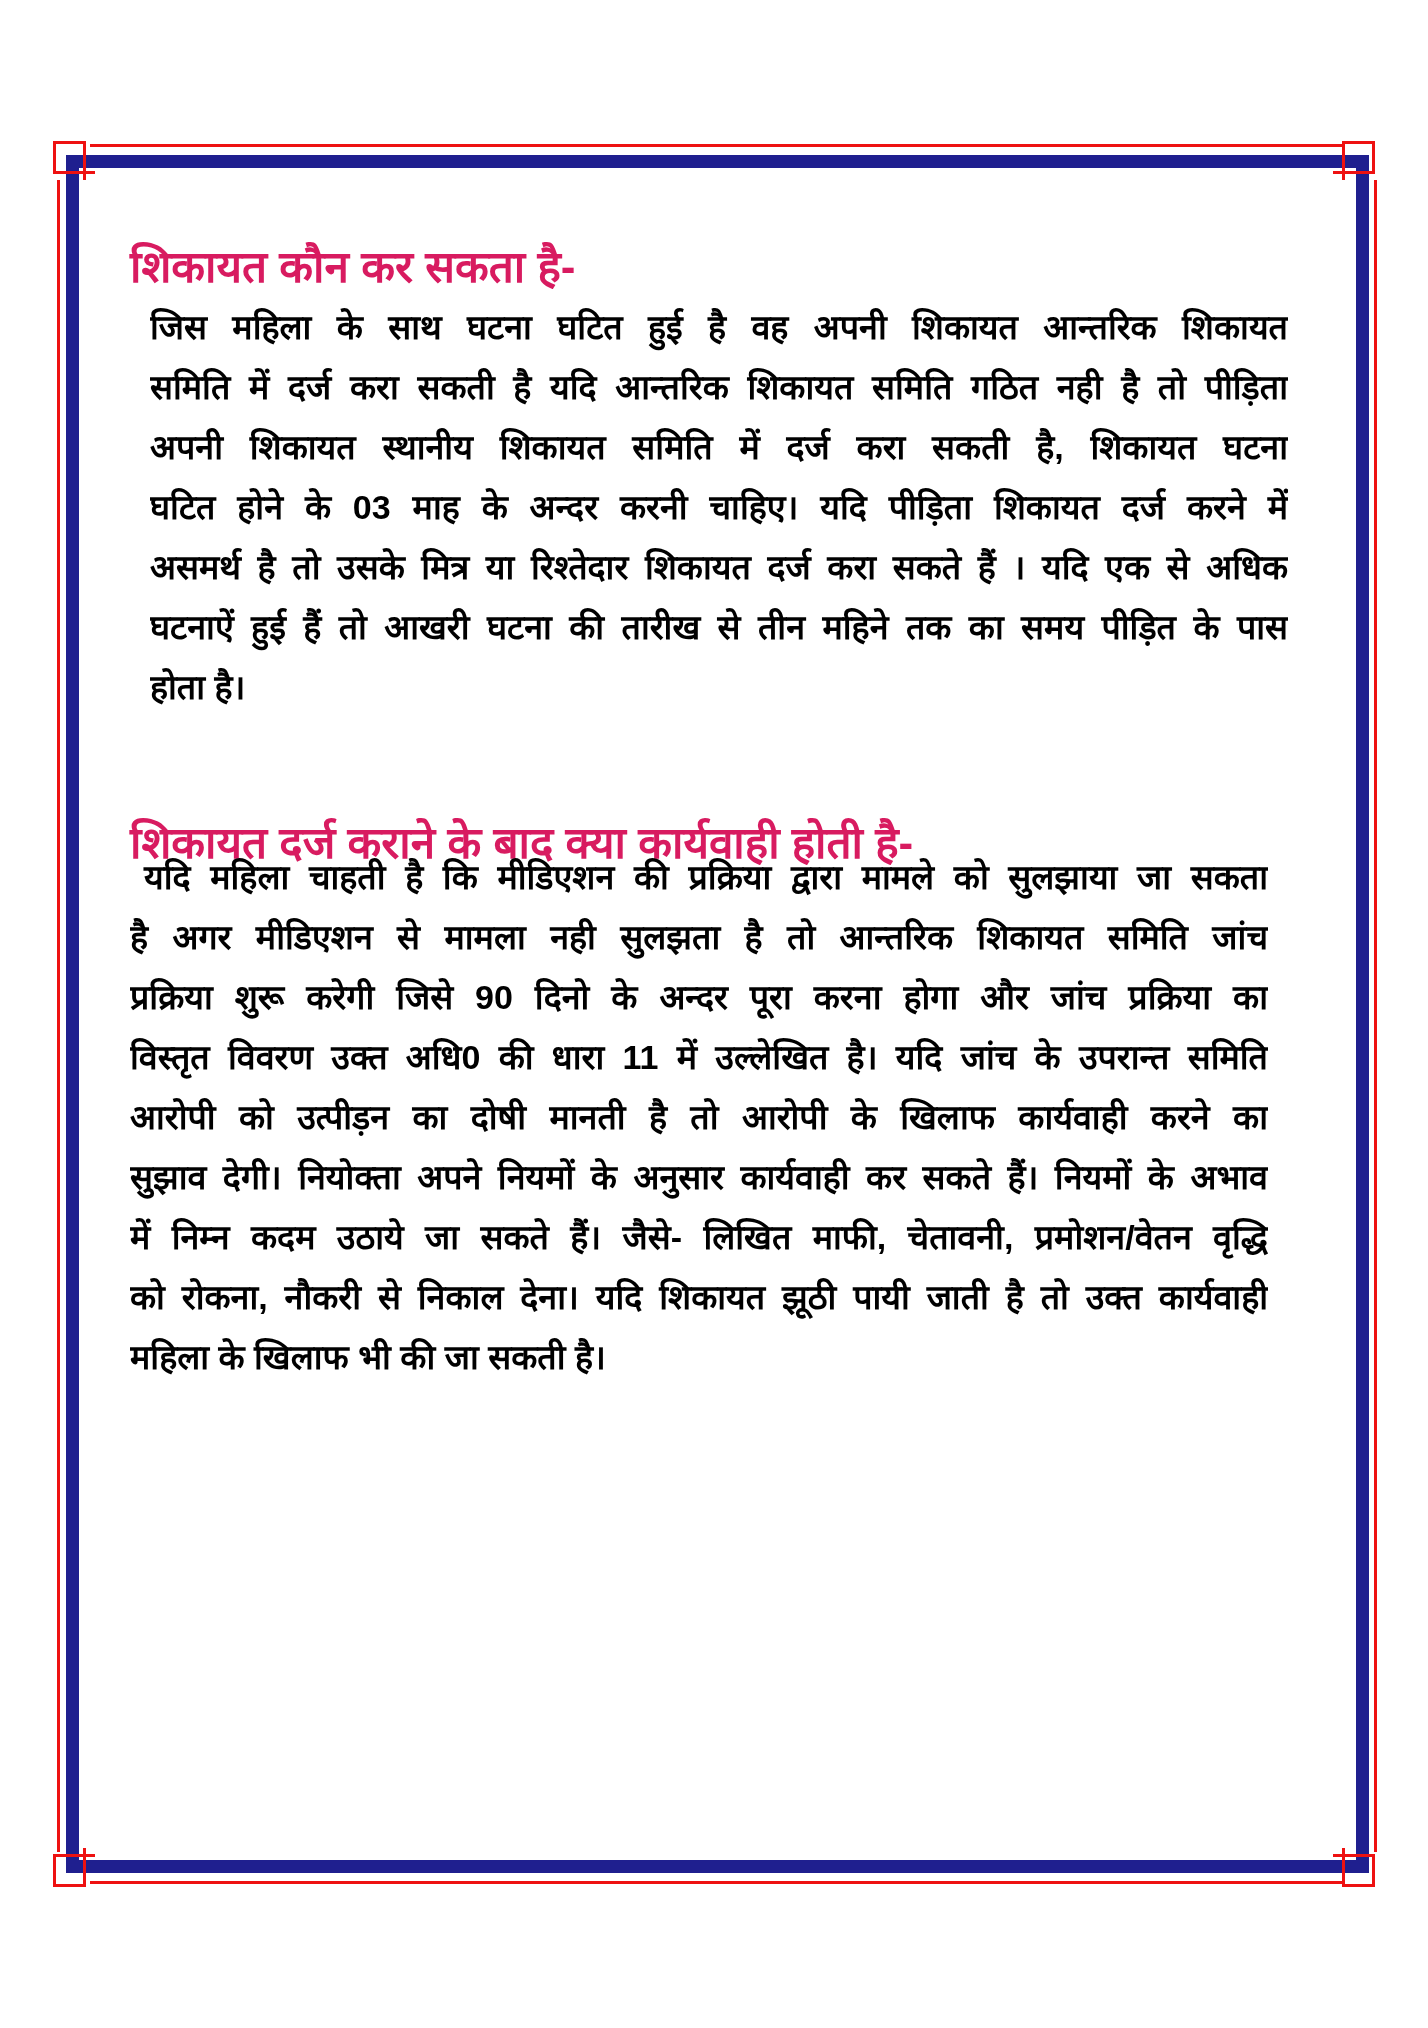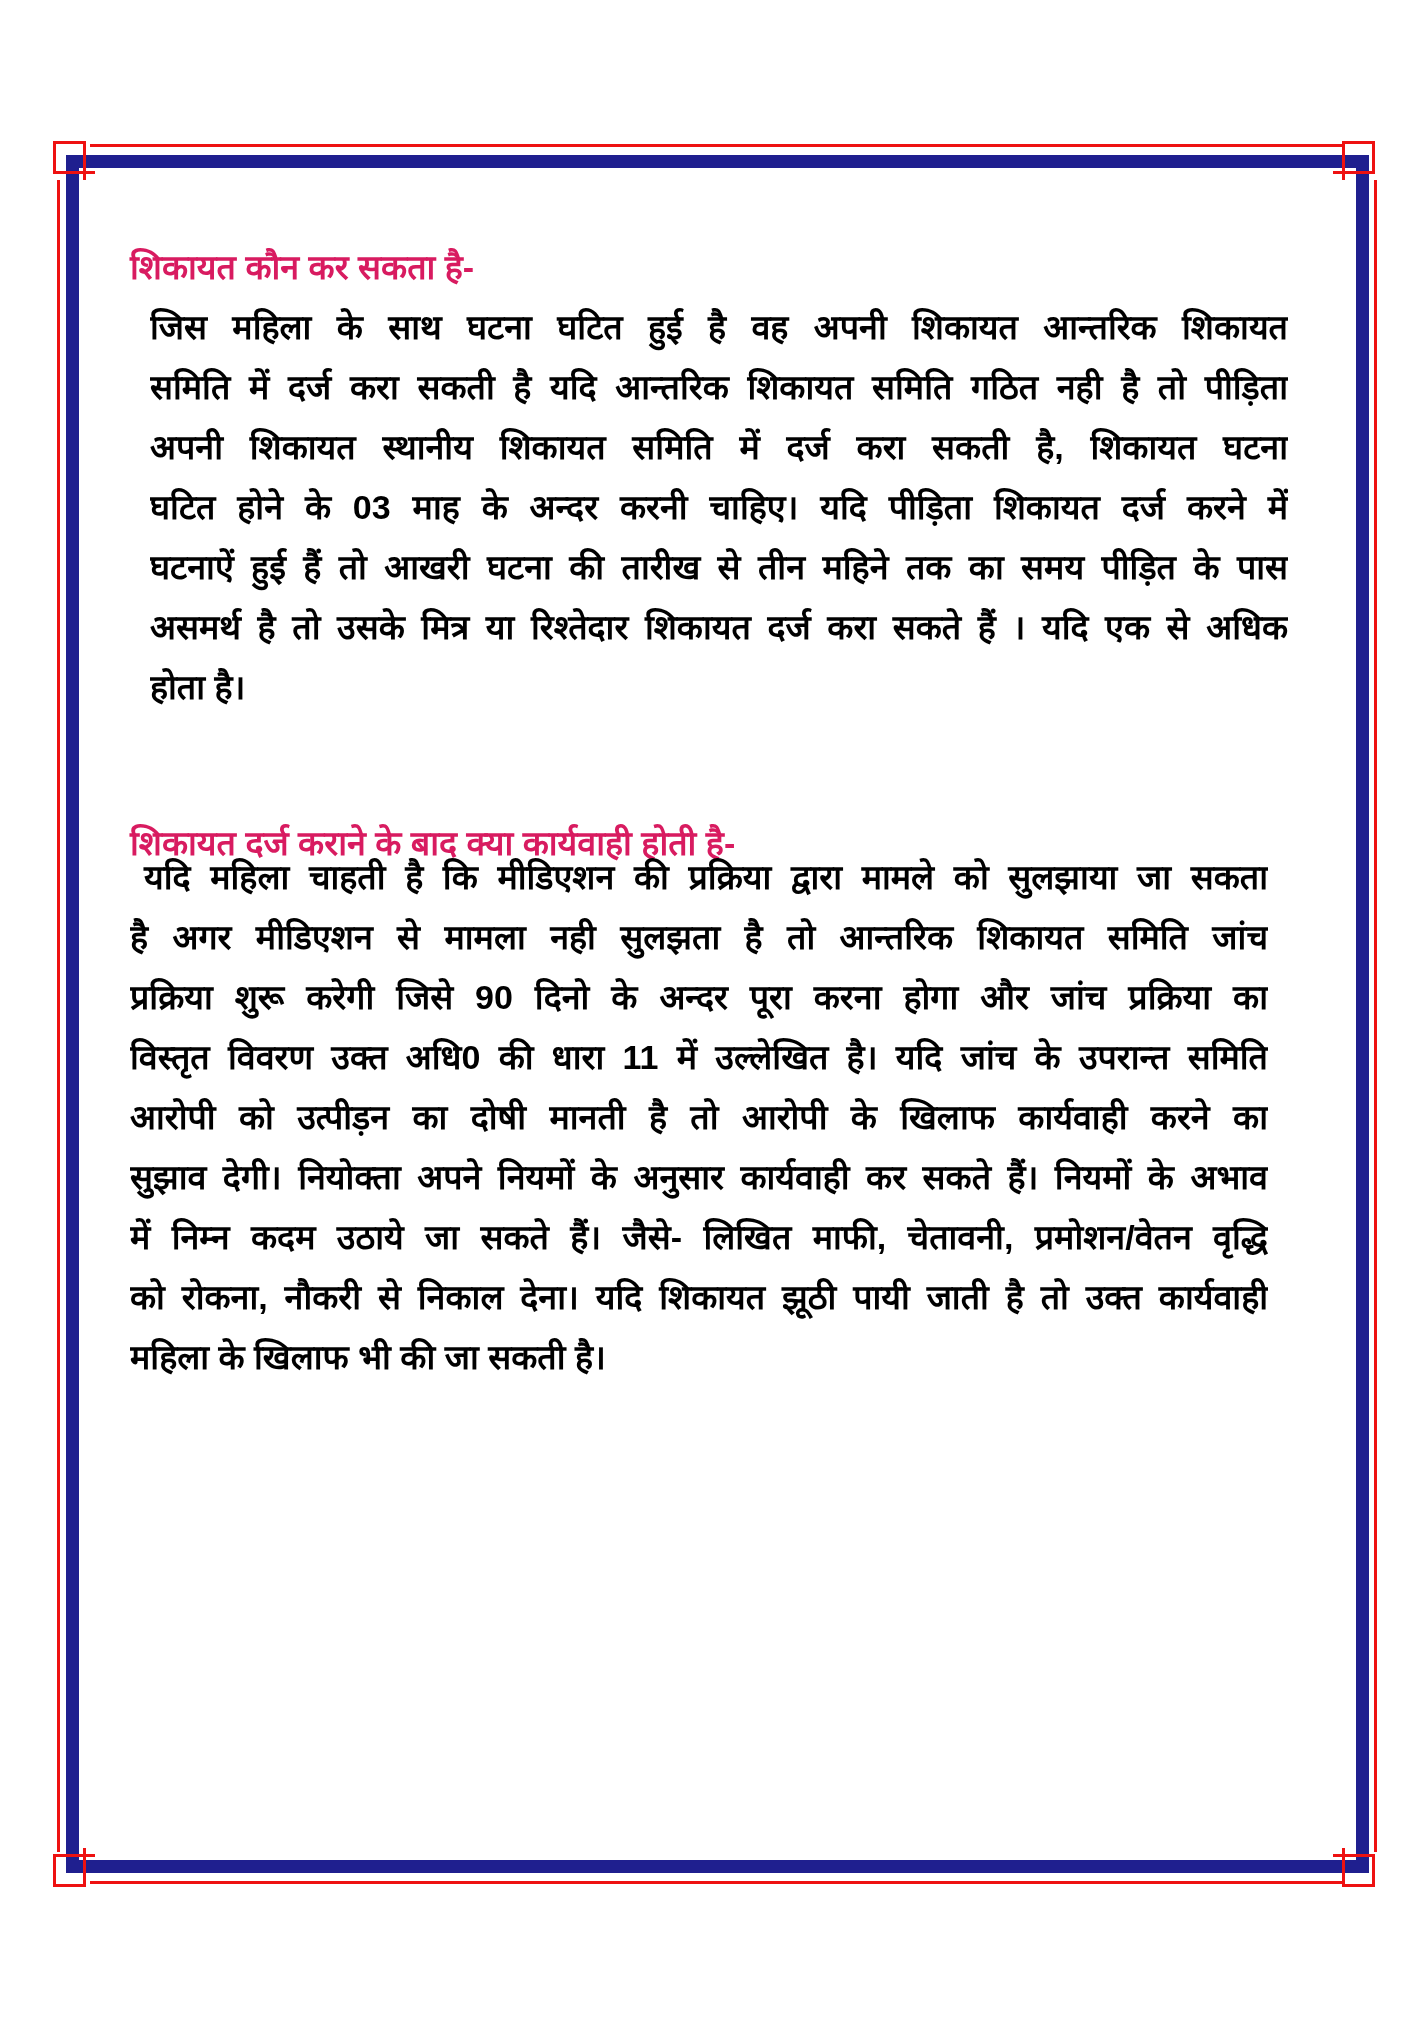--- a/index.html
+++ b/index.html
@@ -70,21 +70,21 @@
   .corner-tl { left: 53px;   top: 141px; }
   .corner-tr { left: 1342px; top: 141px;  transform: scaleX(-1); }
   .corner-bl { left: 53px;   top: 1854px; transform: scaleY(-1); }
   .corner-br { left: 1342px; top: 1854px; transform: scale(-1,-1); }
 
   
   .heading {
     position: absolute;
     left: 130px;
     width: 1140px;
-    font-size: 34px;
+    font-size: 44px;
     font-weight: 700;
     line-height: 60px;
     color: var(--accent-pink, #d81b60);
     white-space: nowrap;
   }
   .heading-1 { top: 237px; }
   .heading-2 { top: 813px; }
 
   .para {
     position: absolute;
@@ -129,22 +129,22 @@
   <div class="corner corner-bl"></div>
   <div class="corner corner-br"></div>
 
   <div class="heading heading-1">शिकायत कौन कर सकता है-</div>
 
   <div class="para para-1">
     <div class="jline">जिस महिला के साथ घटना घटित हुई है वह अपनी शिकायत आन्तरिक शिकायत</div>
     <div class="jline">समिति में दर्ज करा सकती है यदि आन्तरिक शिकायत समिति गठित नही है तो पीड़िता</div>
     <div class="jline">अपनी  शिकायत स्थानीय शिकायत समिति में दर्ज करा सकती है, शिकायत घटना</div>
     <div class="jline">घटित होने के 03 माह के अन्दर करनी चाहिए। यदि पीड़िता शिकायत दर्ज करने में</div>
+    <div class="jline">असमर्थ है तो उसके मित्र या रिश्तेदार शिकायत दर्ज करा सकते हैं । यदि एक से अधिक</div>
     <div class="jline">घटनाऐं हुई हैं तो आखरी घटना की तारीख से तीन महिने तक का समय पीड़ित के पास</div>
-    <div class="jline">असमर्थ है तो उसके मित्र या रिश्तेदार शिकायत दर्ज करा सकते हैं । यदि एक से अधिक</div>
     <div class="jline last">होता है।</div>
   </div>
 
   <div class="heading heading-2">शिकायत दर्ज कराने के बाद क्या कार्यवाही होती है-</div>
 
   <div class="para para-2">
     <div class="jline indent">यदि महिला चाहती है कि मीडिएशन की प्रक्रिया द्वारा मामले को सुलझाया जा सकता</div>
     <div class="jline">है अगर मीडिएशन से मामला नही सुलझता है तो आन्तरिक शिकायत समिति जांच</div>
     <div class="jline">प्रक्रिया शुरू करेगी जिसे 90 दिनो के अन्दर पूरा करना होगा और जांच प्रक्रिया का</div>
     <div class="jline">विस्तृत विवरण उक्त अधि0 की धारा 11 में उल्लेखित है। यदि जांच के उपरान्त समिति</div>

